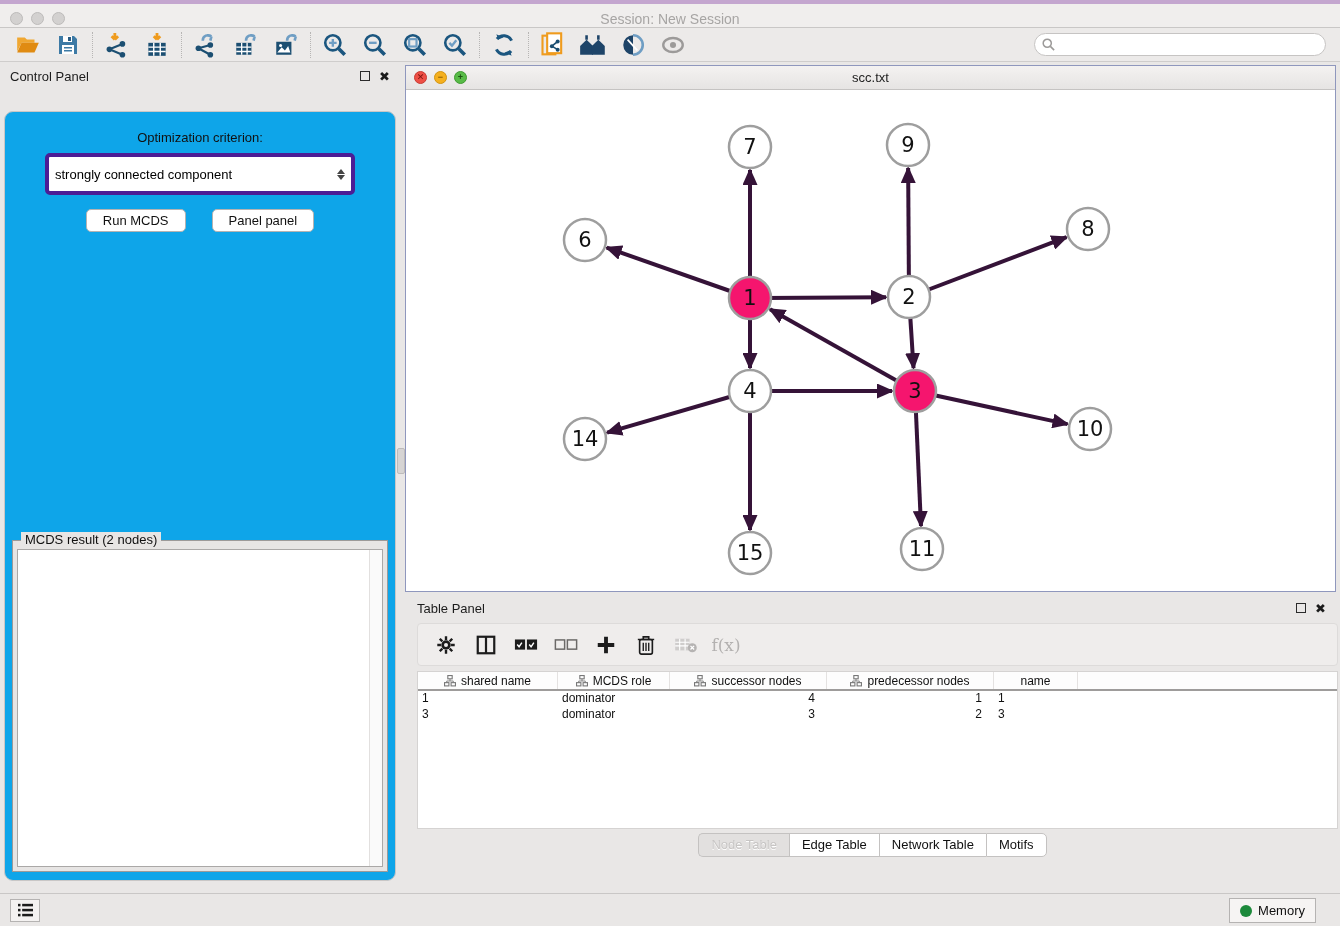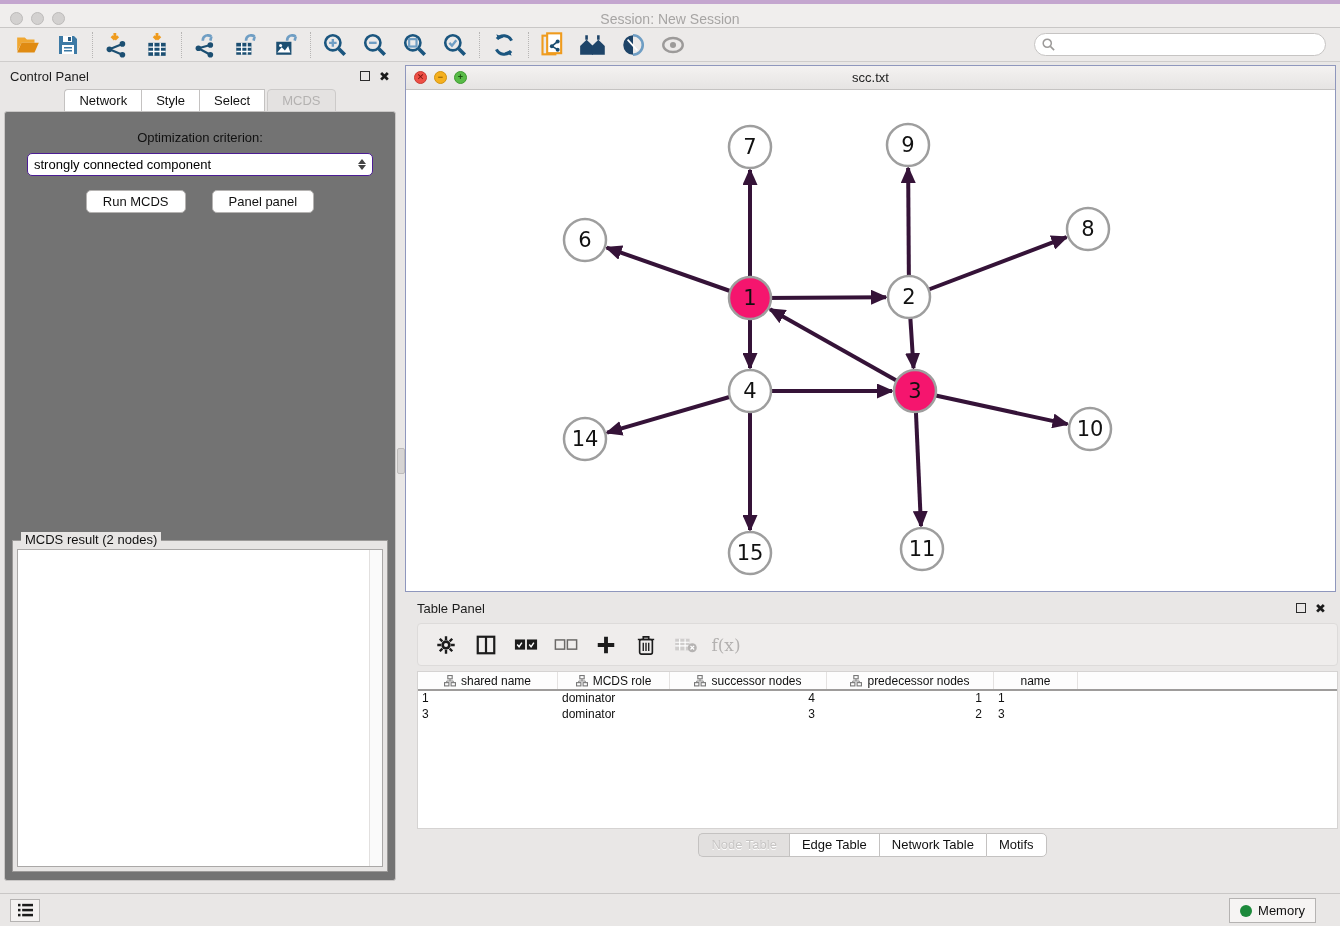--- a/index.html
+++ b/index.html
@@ -30,24 +30,24 @@
   .panel-title { font-size:13px; color:#1c1c1c; }
   .panel-header-icons { margin-left:auto; display:flex; gap:9px; align-items:center; }
   .float-ico { width:10px; height:10px; border:1.5px solid #2b2b2b; display:inline-block; }
   .close-ico { font-size:13px; font-weight:bold; color:#1b1b1b; line-height:1; }
   .cp-tabs { position:relative; height:23px; display:flex; justify-content:center; z-index:2; }
   .cp-tab { font-size:13px; padding:3px 14px; background:#fff; border:1px solid #c4c2c1; border-right:none; color:#111; }
   .cp-tab:first-child { border-radius:4px 0 0 0; }
   .cp-tab:nth-child(3){ border-right:1px solid #c4c2c1; }
   .cp-tab.sel { background:#e4e2e1; color:#b4b2b1; border:1px solid #cccac9; border-radius:4px 4px 0 0; margin-left:2px; }
   .cp-body { position:absolute; left:4px; right:4px; top:48px; bottom:12px;
-    background:#737373; border:1px solid #c9c7c6; border-radius:3px; }
+    background:#0ea5e9; border:1px solid #c9c7c6; border-radius:9px; }
   .opt-label { text-align:center; margin-top:18px; font-size:13px; color:#111; }
-  .select-box { margin:8px auto 0; width:346px; height:23px; background:#fff; border:1px solid #4c1d95;
-    border-radius:5px; display:flex; align-items:center; padding:8px 6px; font-size:13px; }
+  .select-box { margin:8px auto 0; width:310px; height:23px; background:#fff; border:4px solid #4c1d95;
+    border-radius:5px; display:flex; align-items:center; padding:17px 6px; font-size:13px; }
   .select-box .spin { margin-left:auto; display:flex; flex-direction:column; gap:1px; }
   .spin i { width:0; height:0; border-left:4px solid transparent; border-right:4px solid transparent; display:block; }
   .spin .up { border-bottom:5px solid #444; }
   .spin .dn { border-top:5px solid #444; }
   .btn-row { display:flex; justify-content:center; gap:26px; margin-top:14px; }
   .push-btn { background:#fff; border:1px solid #b5b3b2; border-radius:5px; font-size:13px; padding:3px 16px; color:#111; }
   .result-fieldset { position:absolute; left:7px; right:7px; top:428px; bottom:8px;
     border:1px solid #9c9a99; background:#e7e5e4;text-align:right; }
   .result-legend { position:absolute; top:-9px; left:8px; background:#e7e5e4; padding:0 4px; font-size:13px; color:#111; }
   .result-area { position:absolute; left:4px; right:4px; top:8px; bottom:4px; background:#fff;
@@ -246,26 +246,20 @@
   </div>
 </div>
 
 <div class="control-panel">
   <div class="panel-header">
     <span class="panel-title">Control Panel</span>
     <span class="panel-header-icons">
       <span class="float-ico"></span>
       <span class="close-ico">✖</span>
     </span>
-  </div>
-  <div class="cp-tabs">
-    <span class="cp-tab">Network</span>
-    <span class="cp-tab">Style</span>
-    <span class="cp-tab">Select</span>
-    <span class="cp-tab sel">MCDS</span>
   </div>
   <div class="cp-body">
     <div class="opt-label">Optimization criterion:</div>
     <div class="select-box">
       <span>strongly connected component</span>
       <span class="spin">
           <i class="up"></i>
           <i class="dn"></i>
         </span>
     </div>

